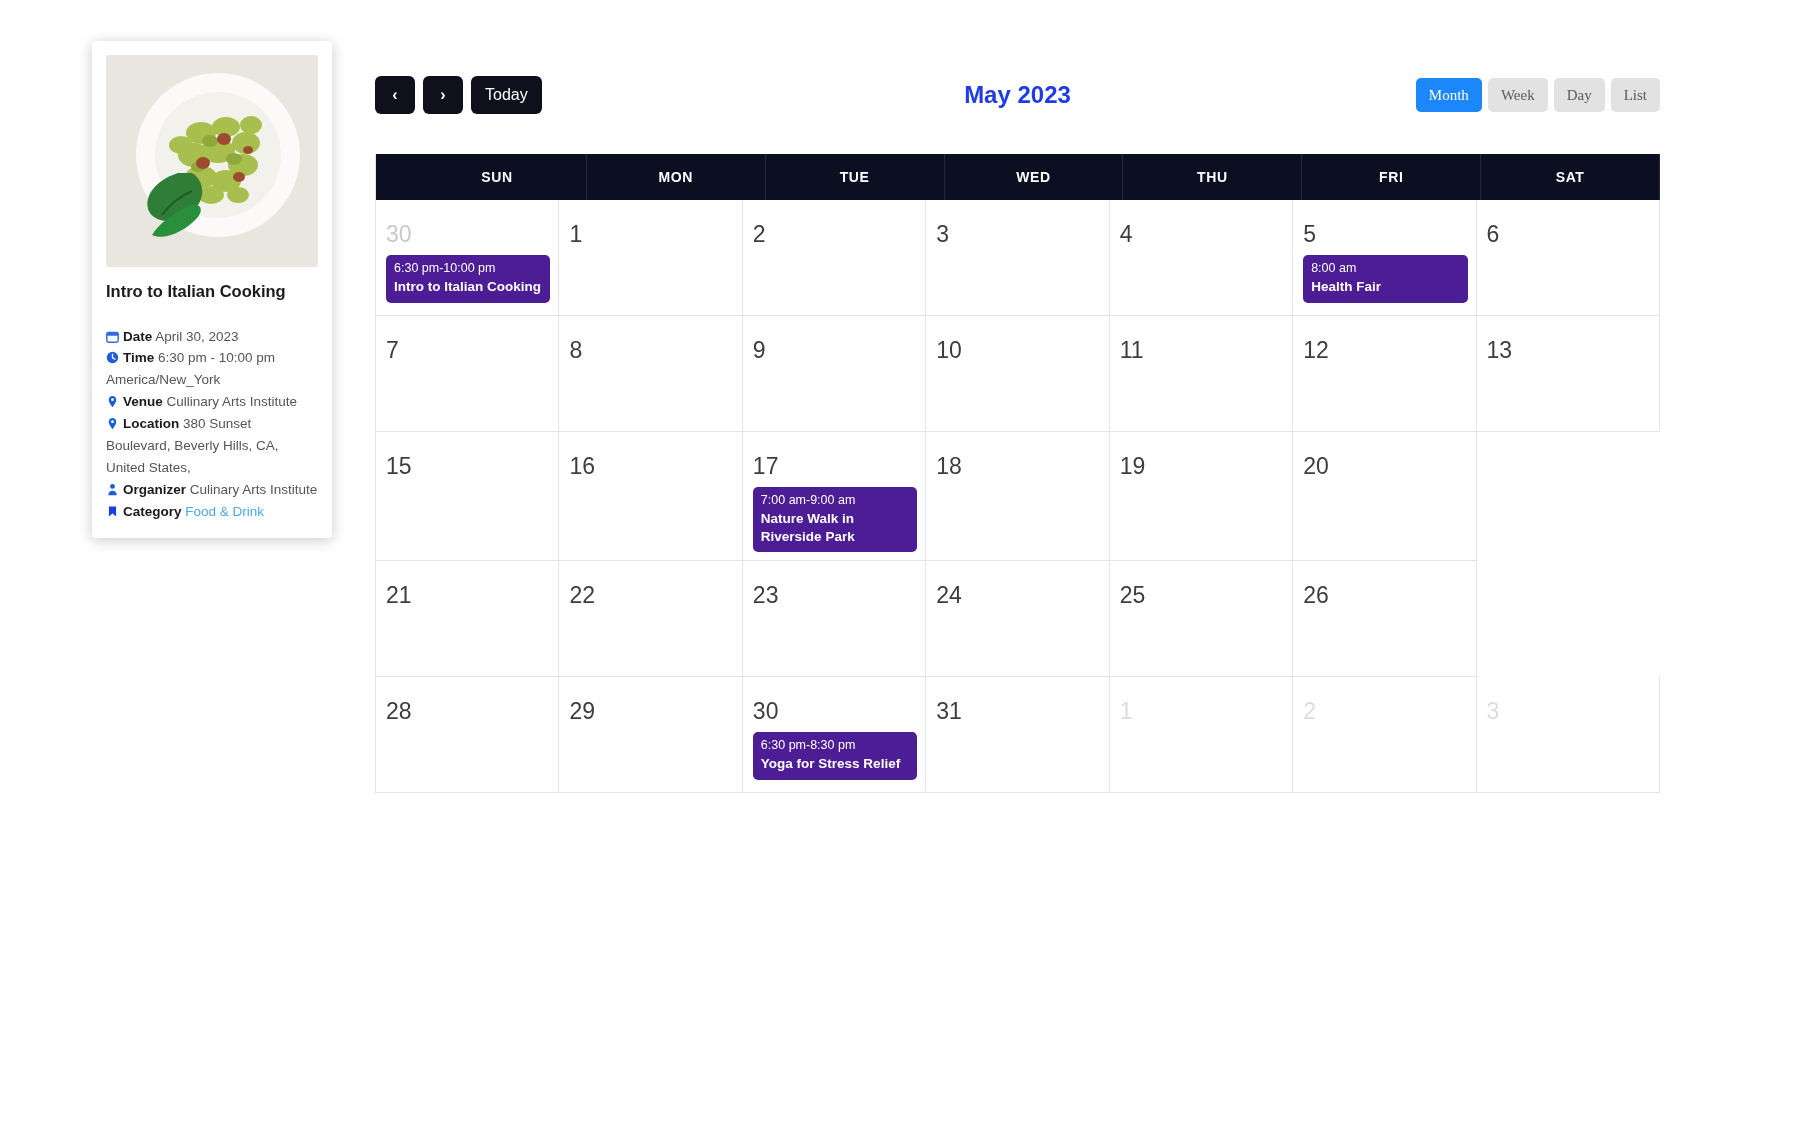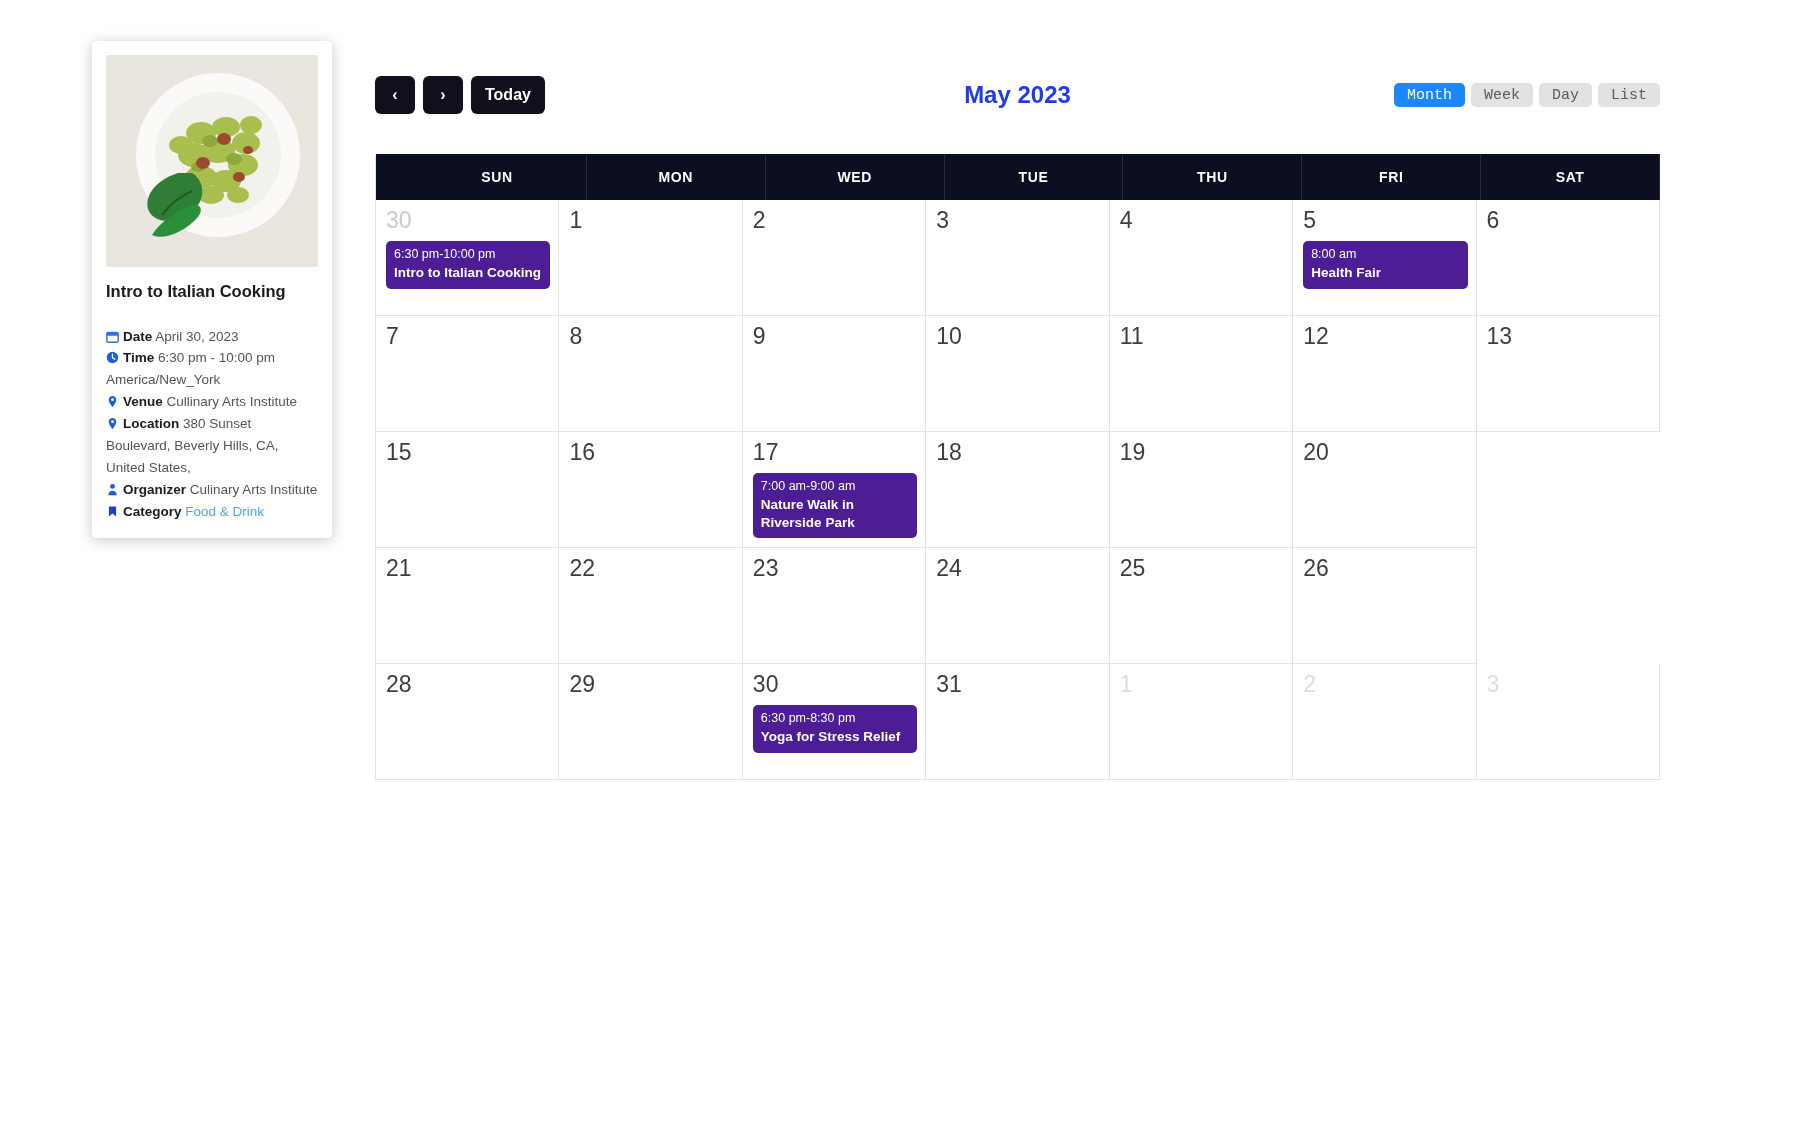--- a/index.html
+++ b/index.html
@@ -32,21 +32,21 @@
     height: 38px;
     min-width: 40px;
     padding: 0 10px;
     font-size: 17px;
     font-weight: bold;
     font-family: "Liberation Sans", sans-serif;
     cursor: pointer;
     display: flex; align-items: center; justify-content: center;
     line-height: 1;
   }
-  .nav-btn.today { font-size: 16px; padding: 14px 14px; font-weight: bold; }
+  .nav-btn.today { font-size: 16px; padding: 14px 14px; font-weight: normal; }
   .chev { display: block; font-size: 16px; }
 
   .cal-title {
     position: absolute;
     left: 0; right: 0;
     top: 50%;
     transform: translateY(-50%);
     text-align: center;
     font-size: 24px;
     font-weight: bold;
@@ -56,24 +56,24 @@
 
   .view-group {
     position: absolute;
     right: 0; top: 50%;
     transform: translateY(-50%);
     display: flex; gap: 6px;
   }
   .view-btn {
     border: none;
     border-radius: 5px;
-    height: 24px;
+    height: 34px;
     padding: 0 13px;
     font-size: 15px;
-    font-family: Liberation Mono, monospace;
+    font-family: Liberation Serif, serif;
     background: #e2e2e2;
     color: #5a5a5a;
     cursor: pointer;
   }
   .view-btn.active { background: #1b87fb; color: #ffffff; }
 
   .grid { margin-top: 24px; border-left: 1px solid #e4e4e4; }
   .week-head {
     display: grid;
     grid-template-columns: repeat(7, 1fr);
@@ -90,21 +90,21 @@
     border-right: 1px solid #262a3d;
   }
   .week-row {
     display: grid;
     grid-template-columns: repeat(7, 1fr);
     min-height: 116px;
   }
   .day-cell {
     border-right: 1px solid #e4e4e4;
     border-bottom: 1px solid #e4e4e4;
-    padding: 6px 8px 8px 10px;
+    padding: 20px 8px 8px 10px;
     min-height: 116px;
     background: #ffffff;
     position: relative;
   }
   .day-num {
     font-size: 23px;
     color: #3d3d3d;
     line-height: 1.25;
   }
   .day-cell.other .day-num { color: #c9c9c9; }
@@ -182,22 +182,22 @@
         <button class="view-btn">Week</button>
         <button class="view-btn">Day</button>
         <button class="view-btn">List</button>
       </div>
     </div>
 
     <div class="grid">
       <div class="week-head" id="weekhead">
           <div>SUN</div>
           <div>MON</div>
+          <div>TUE</div>
           <div>WED</div>
-          <div>TUE</div>
           <div>THU</div>
           <div>FRI</div>
           <div>SAT</div>
         </div>
       <div id="weeks">
           <div class="week-row">
             <div class="day-cell other">
               <div class="day-num">30</div>
               <div class="event">
                 <span class="ev-time">6:30 pm-10:00 pm</span>

